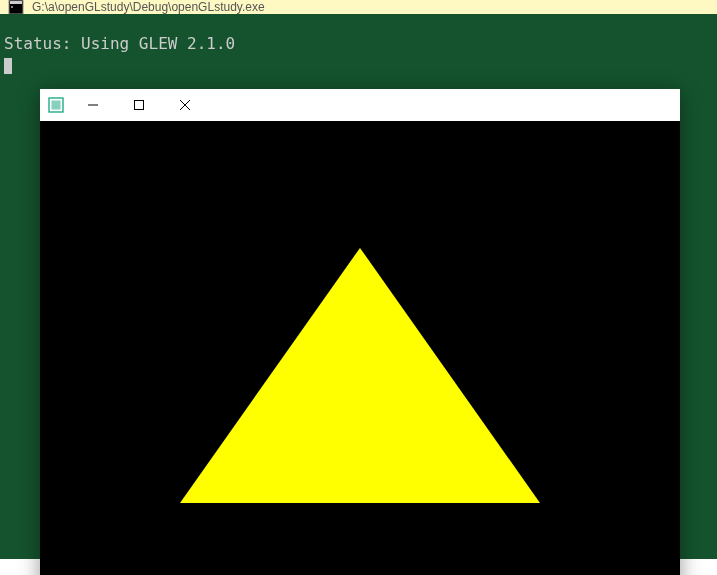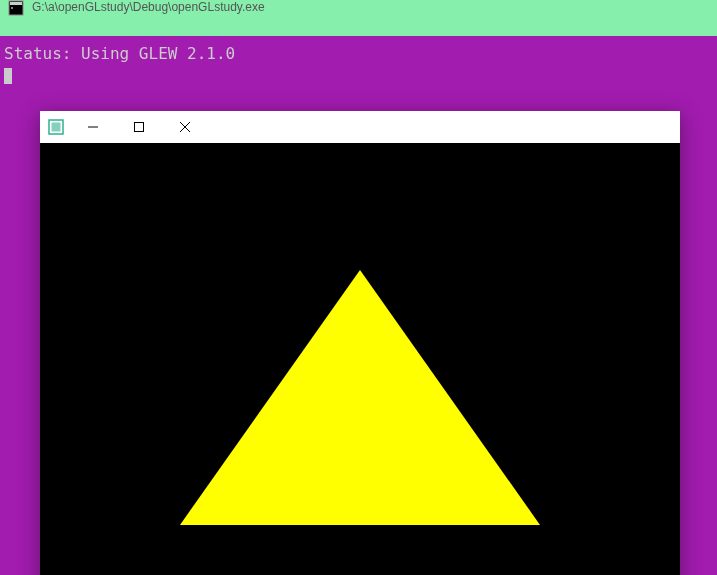--- a/index.html
+++ b/index.html
@@ -17,41 +17,41 @@
     }
     .console-window {
       width: 717px;
       height: 575px;
       background: #ffffff;
       position: absolute;
       top: 0;
       left: 0;
     }
     .console-titlebar {
-      height: 36px;
-      background: #86efac;
+      height: 14px;
+      background: #fef9c3;
       display: flex;
-      align-items: flex-start;
+      align-items: center;
       padding: 0 8px;
       gap: 8px;
     }
     .console-icon {
       width: 16px;
       height: 16px;
       flex-shrink: 0;
     }
     .console-title {
       font-size: 12px;
       color: #555;
       font-family: "Segoe UI", Tahoma, sans-serif;
     }
     .console-body {
-      background: #a21caf;
+      background: #14532d;
       height: calc(575px - 30px);
-      padding: 8px 4px;
+      padding: 20px 4px;
       color: #cccccc;
       font-family: "Consolas", "NSimSun", monospace;
       font-size: 16px;
       line-height: 1.3;
       position: relative;
     }
     .console-status {
       white-space: pre;
       color: #cccccc;
     }

